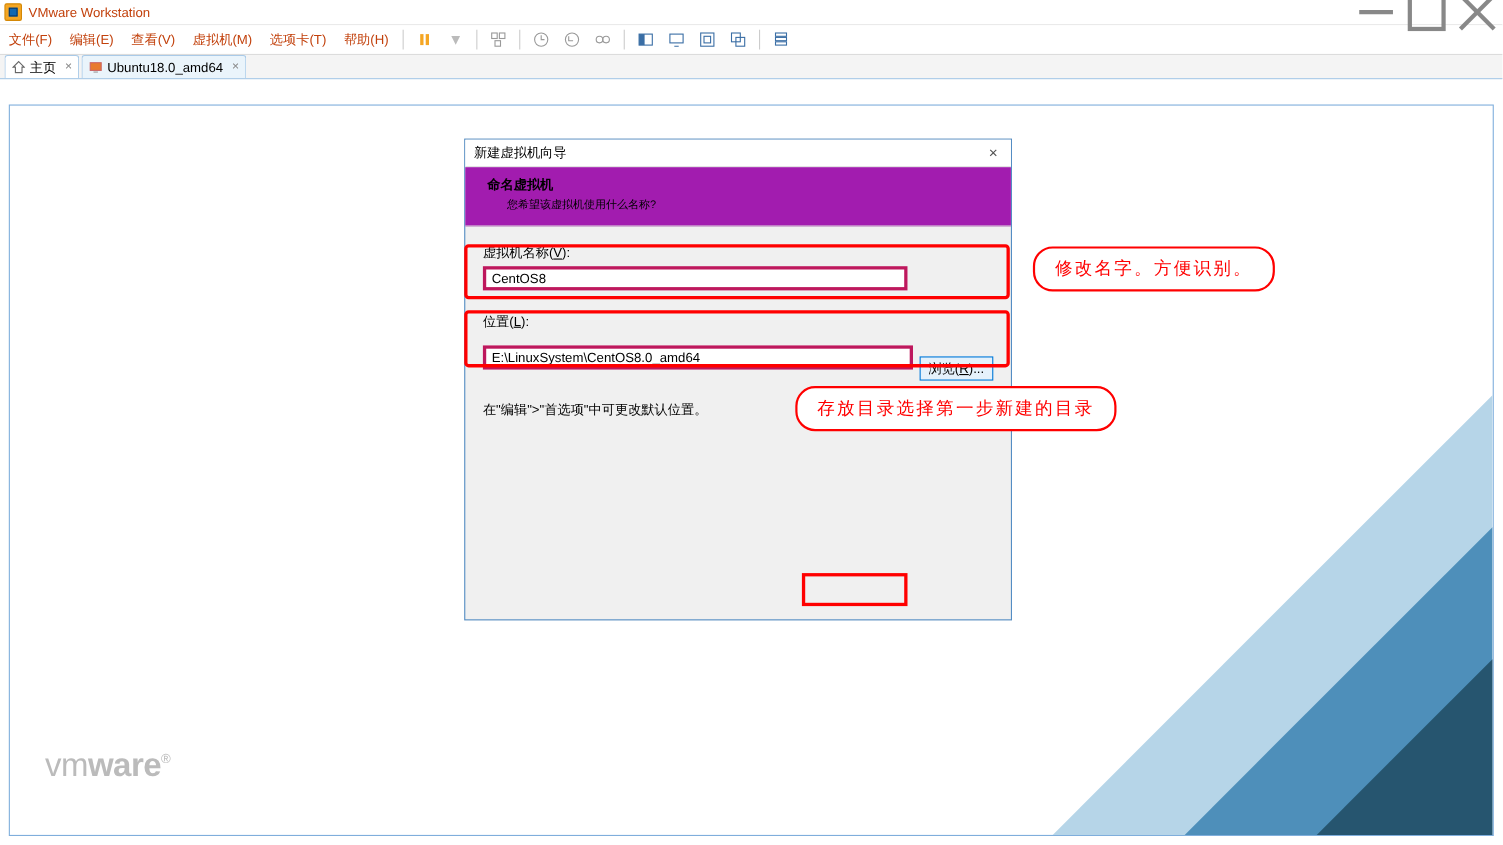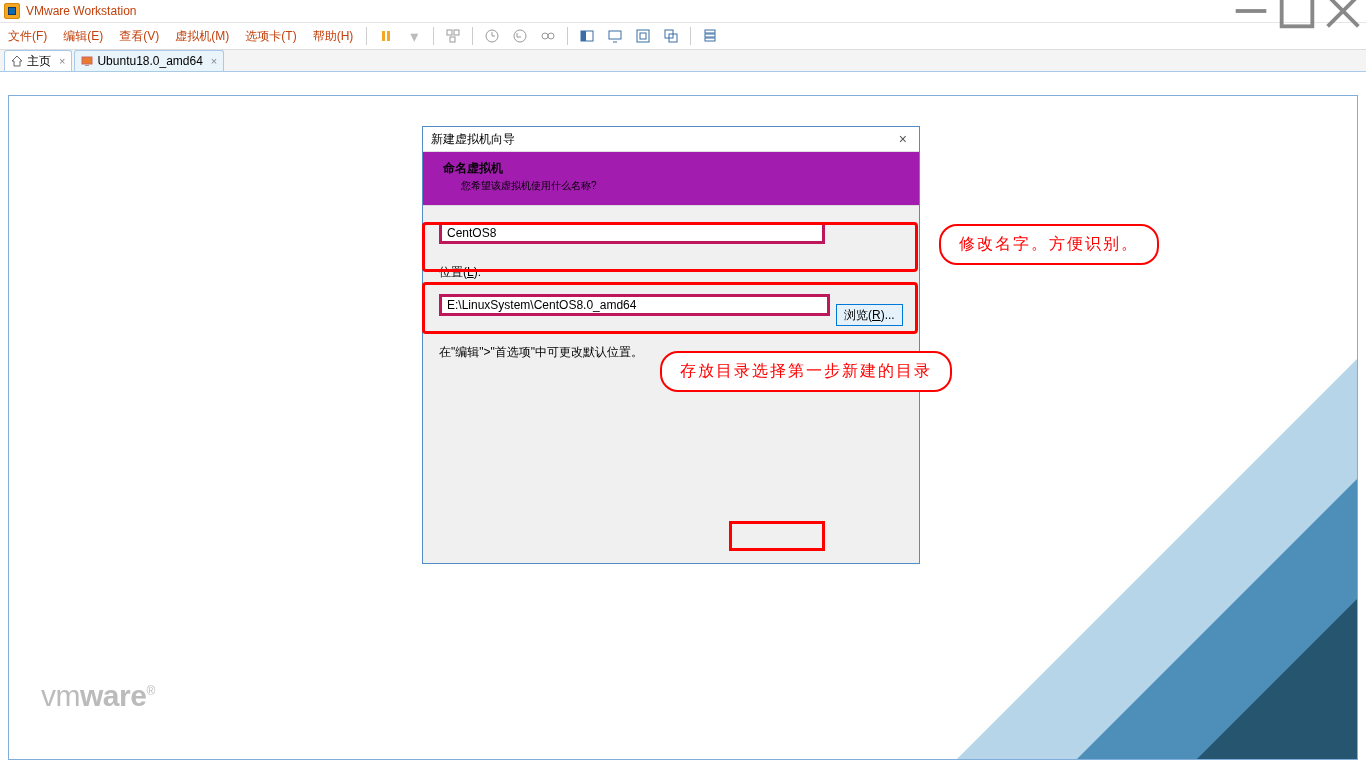--- a/index.html
+++ b/index.html
@@ -193,33 +193,34 @@
     <div class="wizard-title">
       <span>新建虚拟机向导</span>
       <span class="wizard-close">×</span>
     </div>
     <div class="wizard-header">
       <div class="wh-title">命名虚拟机</div>
       <div class="wh-sub">您希望该虚拟机使用什么名称?</div>
     </div>
     <div class="wizard-body">
       <div class="field-group">
+        <div class="field-label">虚拟机名称(<u class="mn">V</u>):</div>
         <input class="field-input" value="CentOS8" style="">
       </div>
       <div class="field-group">
         <div class="field-label">位置(<u class="mn">L</u>):</div>
         <div class="field-row">
           <input class="field-input" style="width: 441px;" value="E:\LinuxSystem\CentOS8.0_amd64">
           <button class="browse-btn">浏览(<u class="mn">R</u>)...</button>
         </div>
       </div>
       <div class="hint">在"编辑"&gt;"首选项"中可更改默认位置。</div>
     </div>
   </div>
 
   <div class="annot" style="left:413px; top:126px; width:496px; height:50px;"></div>
   <div class="annot" style="left:413px; top:186px; width:496px; height:52px;"></div>
   <div class="annot" style="left:720px; top:425px; width:96px; height:30px; border-radius:0;"></div>
 
   <div class="annot-bubble" style="left:930px; top:128px;">修改名字。方便识别。</div>
-  <div class="annot-bubble" style="left:651px; top:255px;">存放目录选择第一步新建的目录</div>
+  <div class="annot-bubble" style="left:714px; top:255px;">存放目录选择第一步新建的目录</div>
 
 </div>
 
 </body></html>

